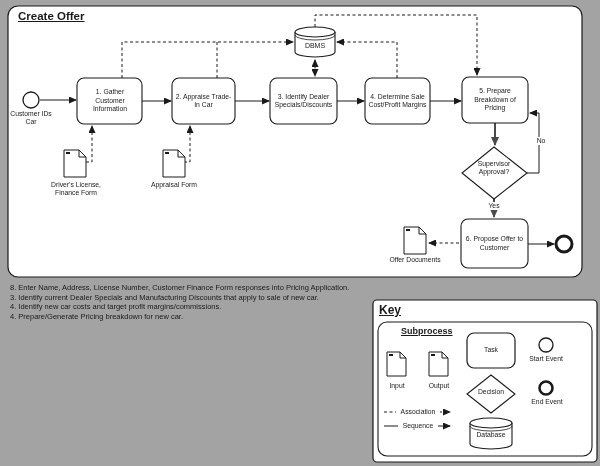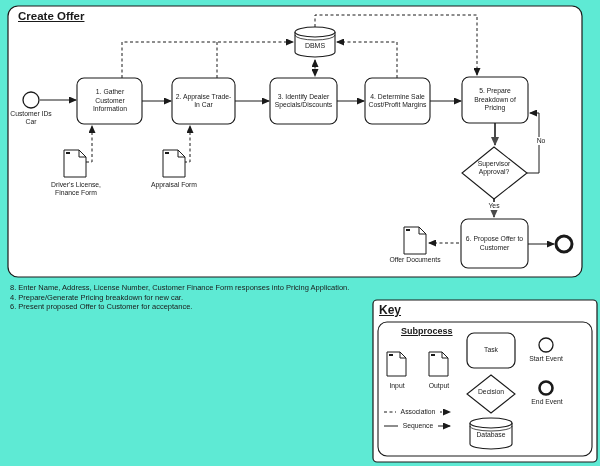--- a/index.html
+++ b/index.html
@@ -1,17 +1,17 @@
 <!DOCTYPE html>
 <html><head>
 <meta charset="utf-8">
 <style>
   html,body{margin:0;padding:0;background:#fff;}
   .canvas{
-    position:relative;width:600px;height:466px;background:#5eead4;
+    position:relative;width:600px;height:466px;background:#a3a3a3;
     font-family:"Liberation Sans",sans-serif;color:#1a1a1a;overflow:hidden;
   }
   svg{position:absolute;left:0;top:0;}
   .lbl{position:absolute;display:flex;align-items:center;justify-content:center;
        text-align:center;font-size:6.8px;line-height:8.4px;color:#1a1a1a;}
   .lbl.top{align-items:flex-start;}
   .title{position:absolute;font-size:11.5px;font-weight:bold;text-decoration:underline;}
   .key-title{position:absolute;font-size:12px;font-weight:bold;text-decoration:underline;}
   .sub-title{position:absolute;font-size:9px;font-weight:bold;text-decoration:underline;}
   .notes{position:absolute;left:10px;top:283px;width:575px;font-size:7.5px;line-height:9.6px;}
@@ -135,22 +135,23 @@
   <div class="lbl top" style="left:45px;top:181px;width:62px;">Driver's License, Finance Form</div>
   <div class="lbl top" style="left:143px;top:181px;width:62px;">Appraisal Form</div>
   <div class="lbl top" style="left:384px;top:256px;width:62px;">Offer Documents</div>
 
   <div class="lbl" style="left:470px;top:160px;width:48px;">Supervisor Approval?</div>
   <div class="lbl onLine" style="left:483px;top:202px;width:20px;">Yes</div>
   <div class="lbl onLine" style="left:531px;top:137px;width:18px;">No</div>
 
   <div class="notes">
     <div class="note-line">8. Enter Name, Address, License Number, Customer Finance Form responses into Pricing Application.</div>
+    <div class="note-line">3. Identify current Dealer Specials and Manufacturing Discounts that apply to sale of new car.</div>
+    <div class="note-line">4. Identify new car costs and target profit margins/commissions.</div>
     <div class="note-line">4. Prepare/Generate Pricing breakdown for new car.</div>
-    <div class="note-line">6. Present proposed Offer to Customer for acceptance.</div>
   </div>
 
   <div class="key-title" style="left:379px;top:303px;">Key</div>
   <div class="sub-title" style="left:384px;top:326px;margin-left:17px;">Subprocess</div>
 
   <div class="lbl" style="left:467px;top:333px;width:48px;height:35px;">Task</div>
   <div class="lbl" style="left:526px;top:355px;width:40px;">Start Event</div>
   <div class="lbl" style="left:467px;top:388px;width:48px;">Decision</div>
   <div class="lbl" style="left:527px;top:398px;width:40px;">End Event</div>
   <div class="lbl" style="left:381px;top:382px;width:32px;">Input</div>

